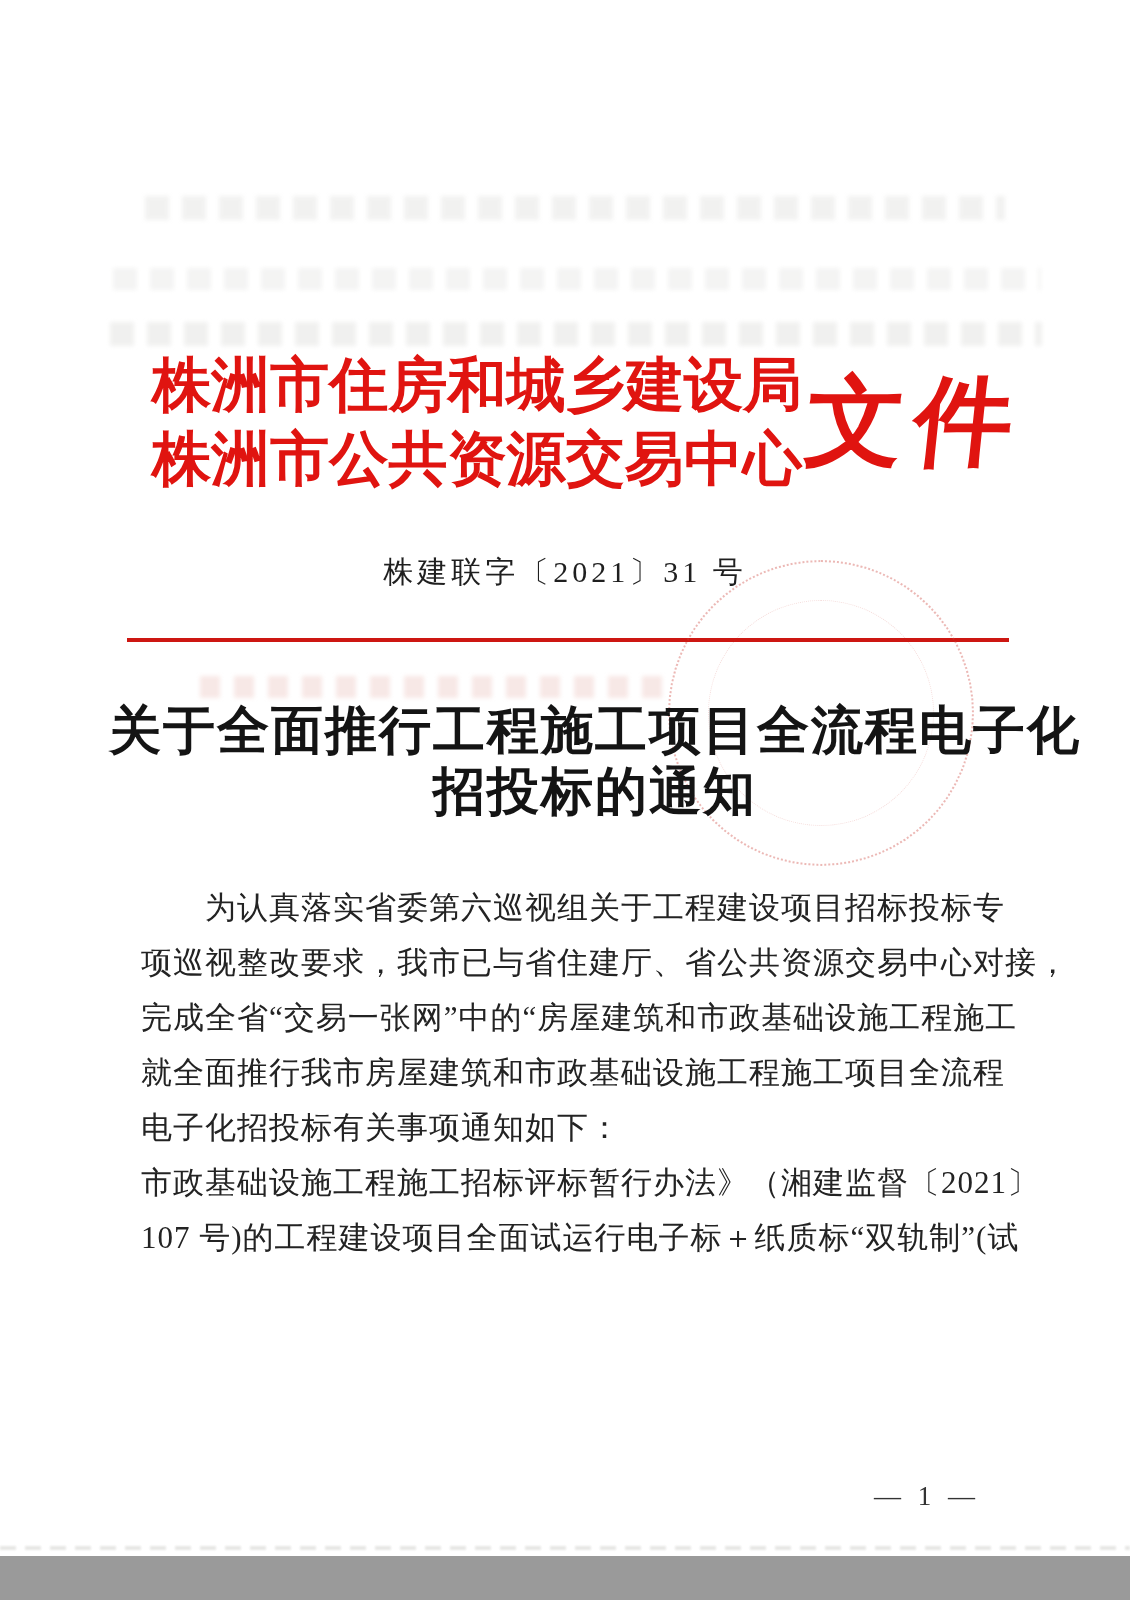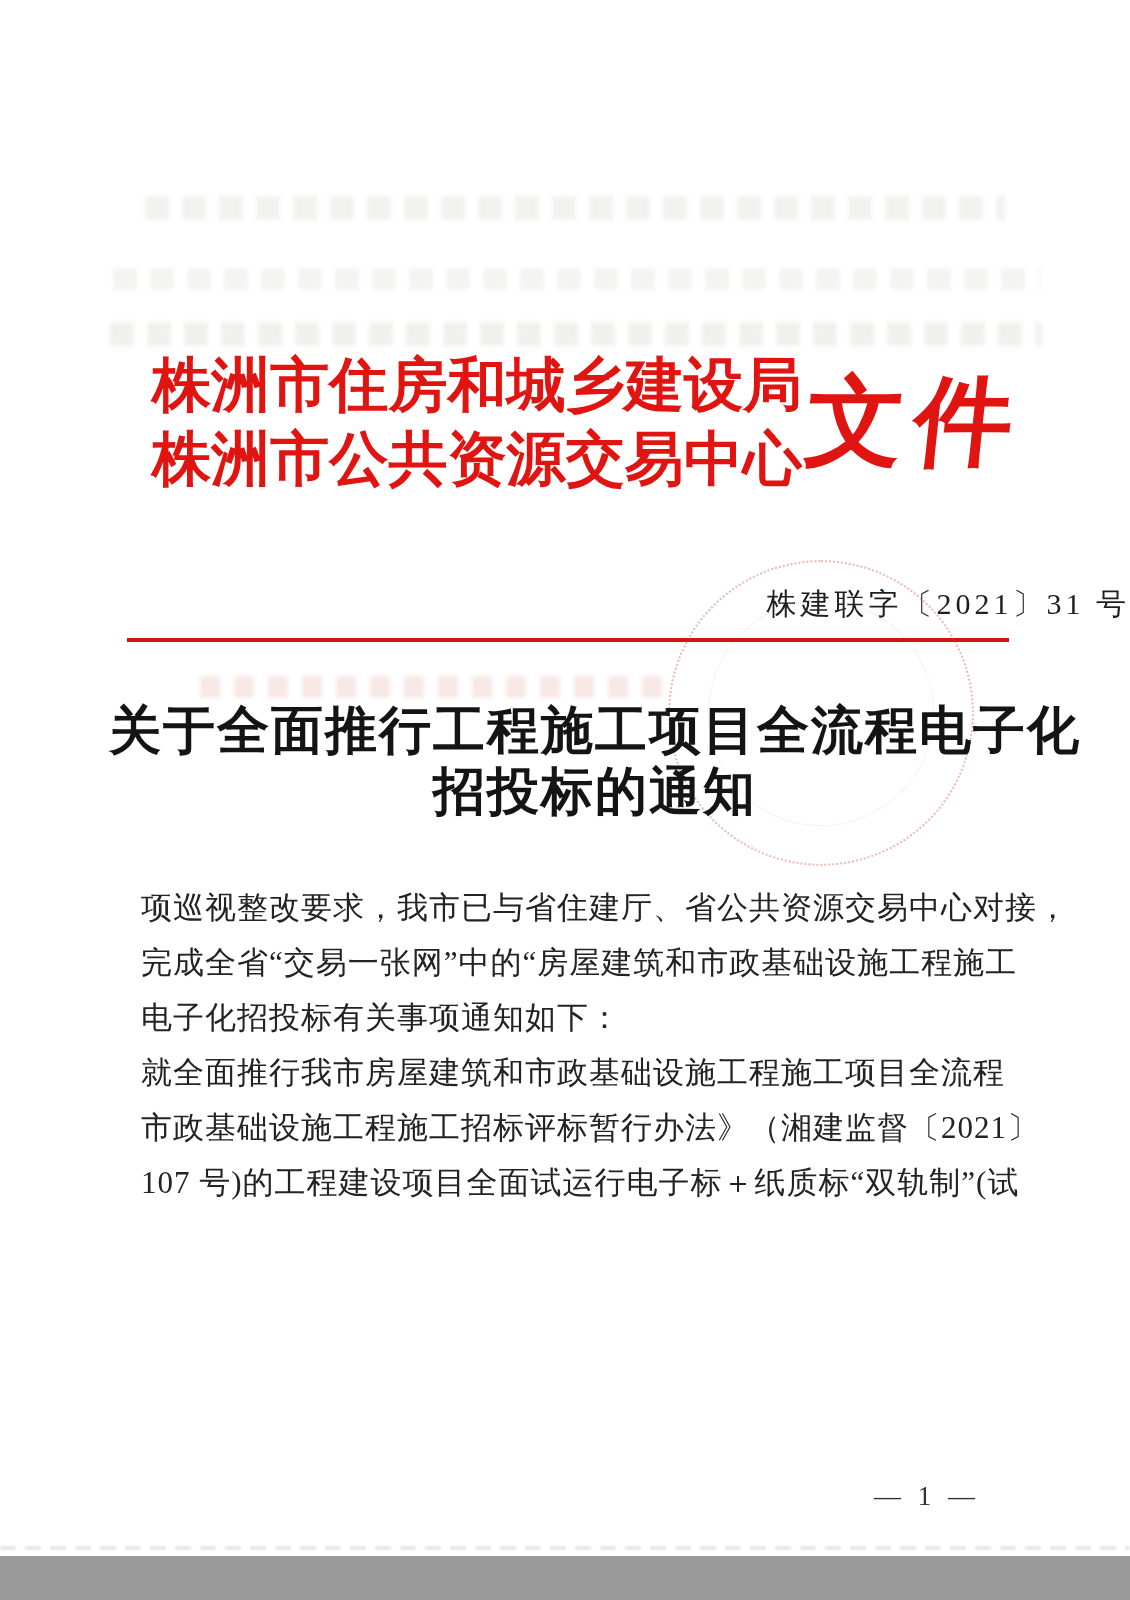--- a/index.html
+++ b/index.html
@@ -45,22 +45,22 @@
     font-weight:700;
     font-size:98px;
     line-height:140px;
     letter-spacing:10px;
     transform:skewX(-6deg);
     white-space:nowrap;
   }
 
   
   .doc-number{
-    position:absolute;top:584px;left:0;width:1130px;
-    text-align:right;
+    position:absolute;top:552px;left:0;width:1130px;
+    text-align:center;
     font-size:30px;
     letter-spacing:4px;
     color:#1f1f1f;
   }
 
   
   .red-rule{
     position:absolute;top:638px;left:127px;width:882px;height:4px;
     background:#cd1712;
   }
@@ -145,24 +145,25 @@
   <div class="red-rule"></div>
 
   <div class="seal-circle"></div>
 
   <div class="title">
     <div>关于全面推行工程施工项目全流程电子化</div>
     <div>招投标的通知</div>
   </div>
 
   <div class="body-text">
+    <div class="body-line indent">为认真落实省委第六巡视组关于工程建设项目招标投标专</div>
     <div class="body-line">项巡视整改要求，我市已与省住建厅、省公共资源交易中心对接，</div>
     <div class="body-line">完成全省“交易一张网”中的“房屋建筑和市政基础设施工程施工</div>
+    <div class="body-line">就全面推行我市房屋建筑和市政基础设施工程施工项目全流程</div>
     <div class="body-line start">电子化招投标有关事项通知如下：</div>
-    <div class="body-line">就全面推行我市房屋建筑和市政基础设施工程施工项目全流程</div>
     <div class="body-line">市政基础设施工程施工招标评标暂行办法》（湘建监督〔2021〕</div>
     <div class="body-line">107 号)的工程建设项目全面试运行电子标＋纸质标“双轨制”(试</div>
   </div>
 
   <div class="page-num">— 1 —</div>
 
   <div class="scan-edge"></div>
 
 </div>
 

